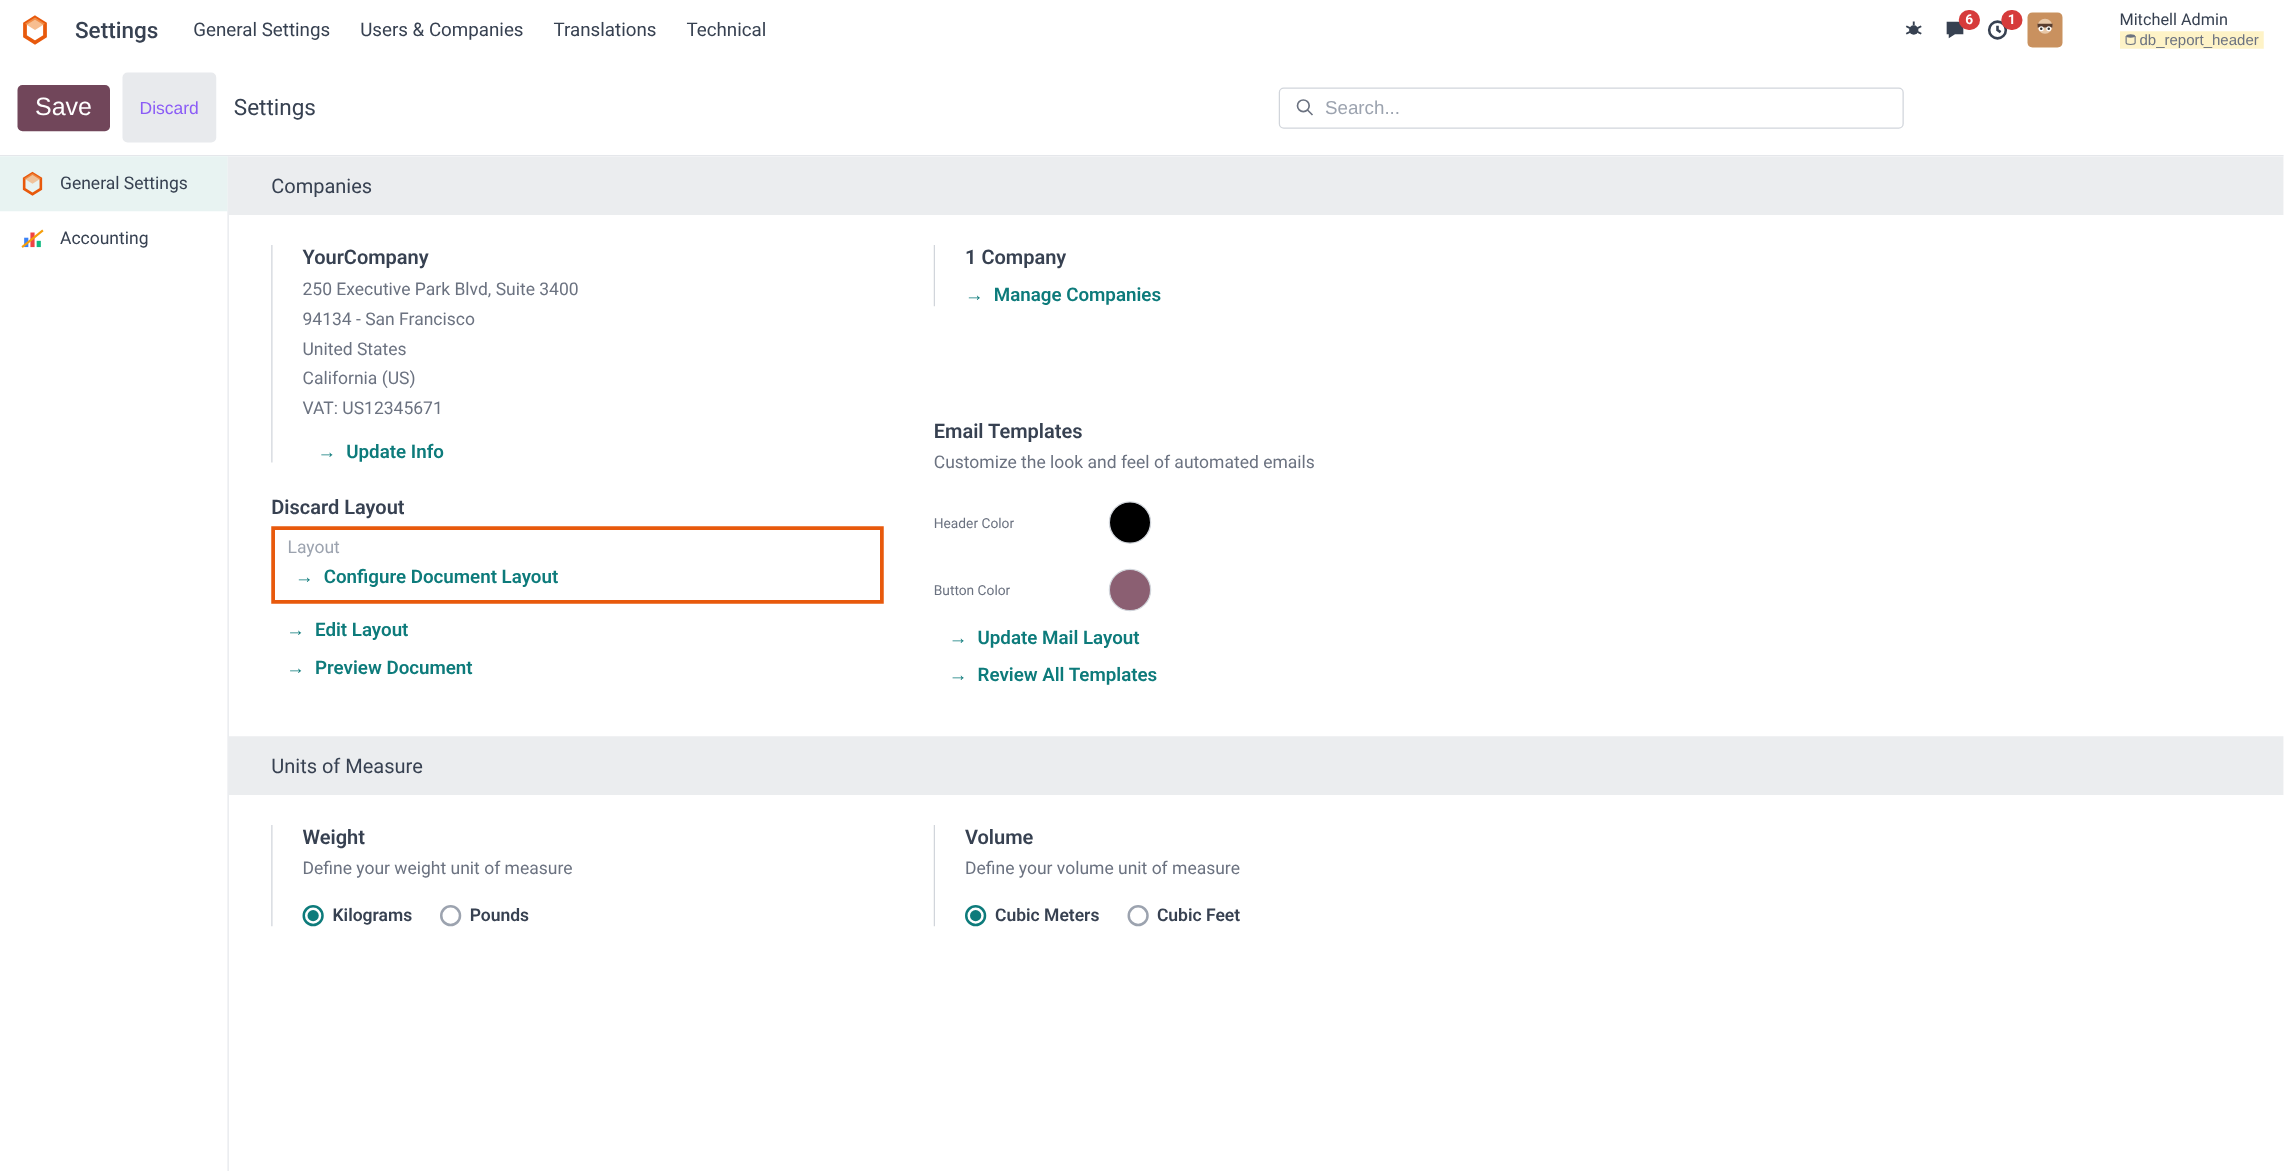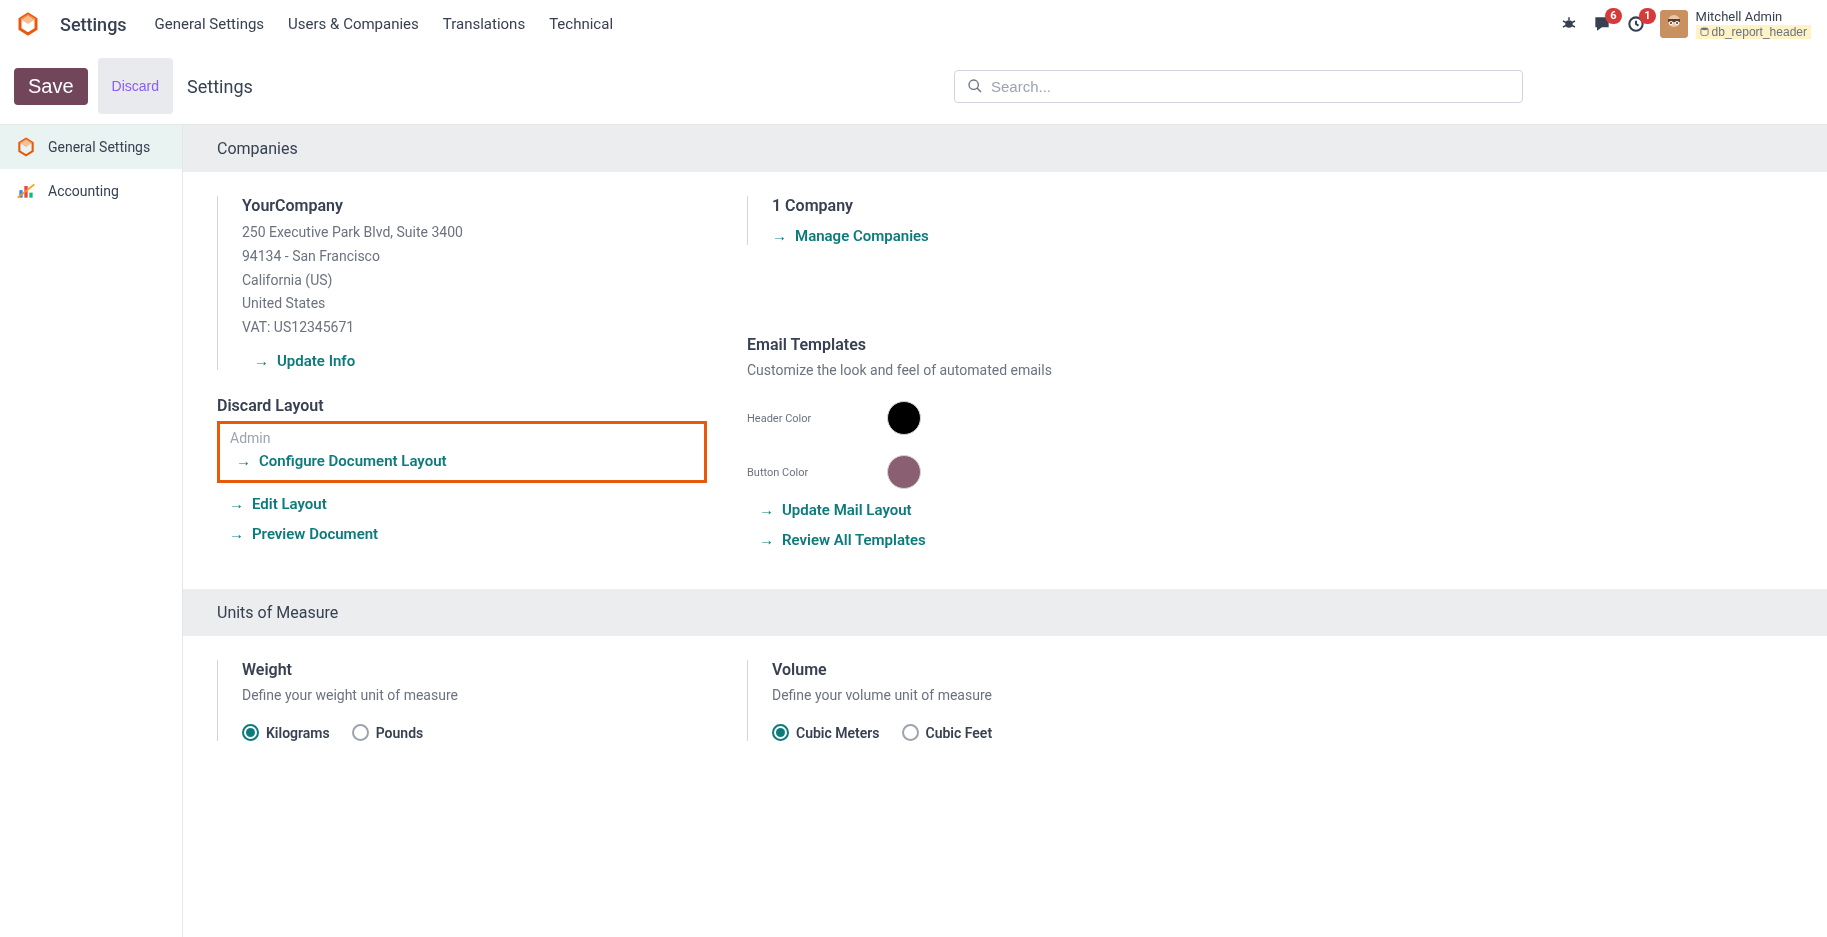--- a/index.html
+++ b/index.html
@@ -10,31 +10,31 @@
     .navbar-left { display: flex; align-items: center; gap: 20px; }
     .app-icon { width: 24px; height: 24px; display: flex; align-items: center; justify-content: center; }
     .app-name { font-size: 18px; font-weight: 500; color: #374151; }
     .nav-menu { display: flex; gap: 24px; margin-left: 8px; }
     .nav-menu-item { color: #374151; font-size: 15px; cursor: pointer; }
     .navbar-right { margin-left: auto; display: flex; align-items: center; gap: 14px; }
     .icon-btn { position: relative; cursor: pointer; display: flex; align-items: center; }
     .badge { position: absolute; top: -6px; right: -10px; background: #d63b3b; color: #fff; border-radius: 10px; font-size: 11px; font-weight: bold; padding: 0 5px; line-height: 16px; min-width: 16px; text-align: center; }
     .user-info { display: flex; align-items: center; gap: 8px; }
     .avatar { width: 28px; height: 28px; border-radius: 4px; background: #d4a574; display: flex; align-items: center; justify-content: center; overflow: hidden; }
-    .user-text { display: flex; flex-direction: column; line-height: 1.2; }
+    .user-text { display: flex; flex-direction: column; line-height: 1.2; margin-left: 38px; }
     .user-name { font-size: 13px; color: #374151; }
     .db-name { font-size: 12px; color: #6b7280; background: #fef3c7; padding: 0 4px; display: flex; align-items: center; gap: 3px; font-family: Liberation Sans, sans-serif; }
     
     
     .action-bar { display: flex; align-items: center; padding: 10px 14px; gap: 10px; }
     .btn-save { background: #71465a; color: #fff; border: none; padding: 7px 14px; border-radius: 4px; font-size: 20px; font-weight: 500; cursor: pointer; }
     .btn-discard { background: #e8eaed; color: #8b5cf6; border: none; padding: 20px 14px; border-radius: 4px; font-size: 14px; cursor: pointer; }
     .breadcrumb-title { font-size: 18px; color: #374151; margin-left: 4px; }
     .search-wrap { margin-left: auto; margin-right: 290px; }
-    .search-box { display: flex; align-items: center; border: 1px solid #d1d5db; border-radius: 4px; padding: 7px 12px; width: 569px; gap: 8px; }
+    .search-box { display: flex; align-items: center; border: 1px solid #d1d5db; border-radius: 4px; padding: 7px 12px; width: 500px; gap: 8px; }
     .search-box input { border: none; outline: none; flex: 1; font-size: 15px; color: #374151; }
     .search-box input::placeholder { color: #9ca3af; }
     
     
     .main { display: flex; border-top: 1px solid #e5e7eb; min-height: calc(100vh - 110px); }
     .sidebar { width: 183px; border-right: 1px solid #e5e7eb; background: #fff; }
     .sidebar-item { display: flex; align-items: center; gap: 12px; padding: 12px 16px; cursor: pointer; color: #374151; font-size: 14px; }
     .sidebar-item.active { background: #e8f3f2; }
     .sidebar-icon { width: 20px; height: 20px; display: flex; align-items: center; justify-content: center; }
     
@@ -180,32 +180,32 @@
 
   <div class="content">
 
     <div class="section-header">Companies</div>
     <div class="section-body">
       <div style="flex:0 0 490px;">
         <div class="col" style="margin-bottom:8px;">
           <div class="block-title">YourCompany</div>
           <div class="block-text">250 Executive Park Blvd, Suite 3400</div>
           <div class="block-text">94134 - San Francisco</div>
+          <div class="block-text">United States</div>
           <div class="block-text">California (US)</div>
-          <div class="block-text">United States</div>
           <div class="block-text">VAT:  US12345671</div>
           <div class="link-row">
             <span class="arrow">→</span>
             <span>Update Info</span>
           </div>
         </div>
         <div class="layout-block">
           <div class="block-title">Discard Layout</div>
           <div class="highlight-box">
-            <div class="layout-label">Admin</div>
+            <div class="layout-label">Layout</div>
             <div class="link-row">
               <span class="arrow">→</span>
               <span>Configure Document Layout</span>
             </div>
           </div>
           <div class="link-row">
             <span class="arrow">→</span>
             <span>Edit Layout</span>
           </div>
           <div class="link-row">

